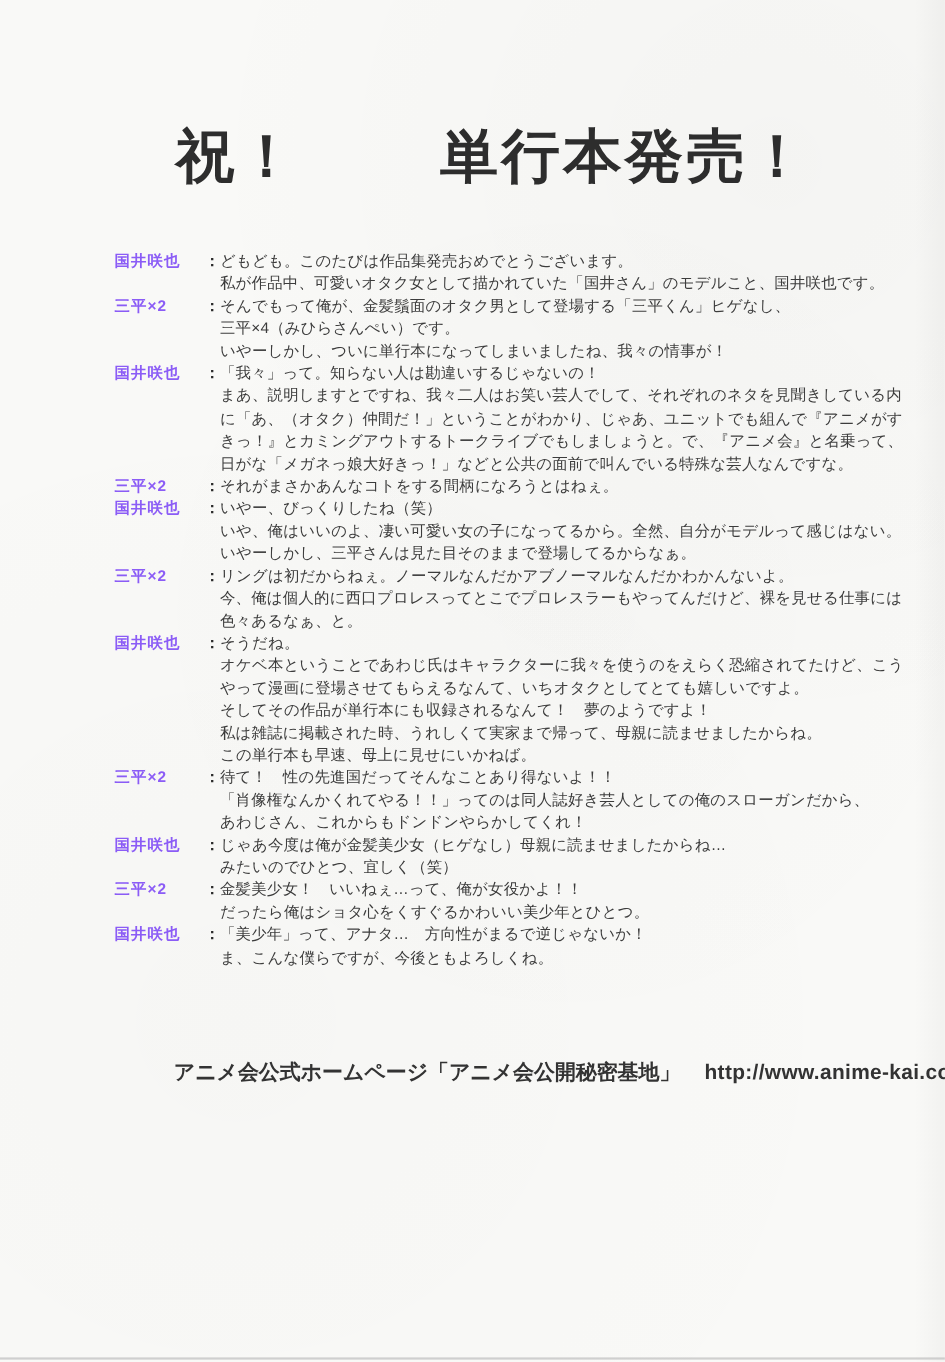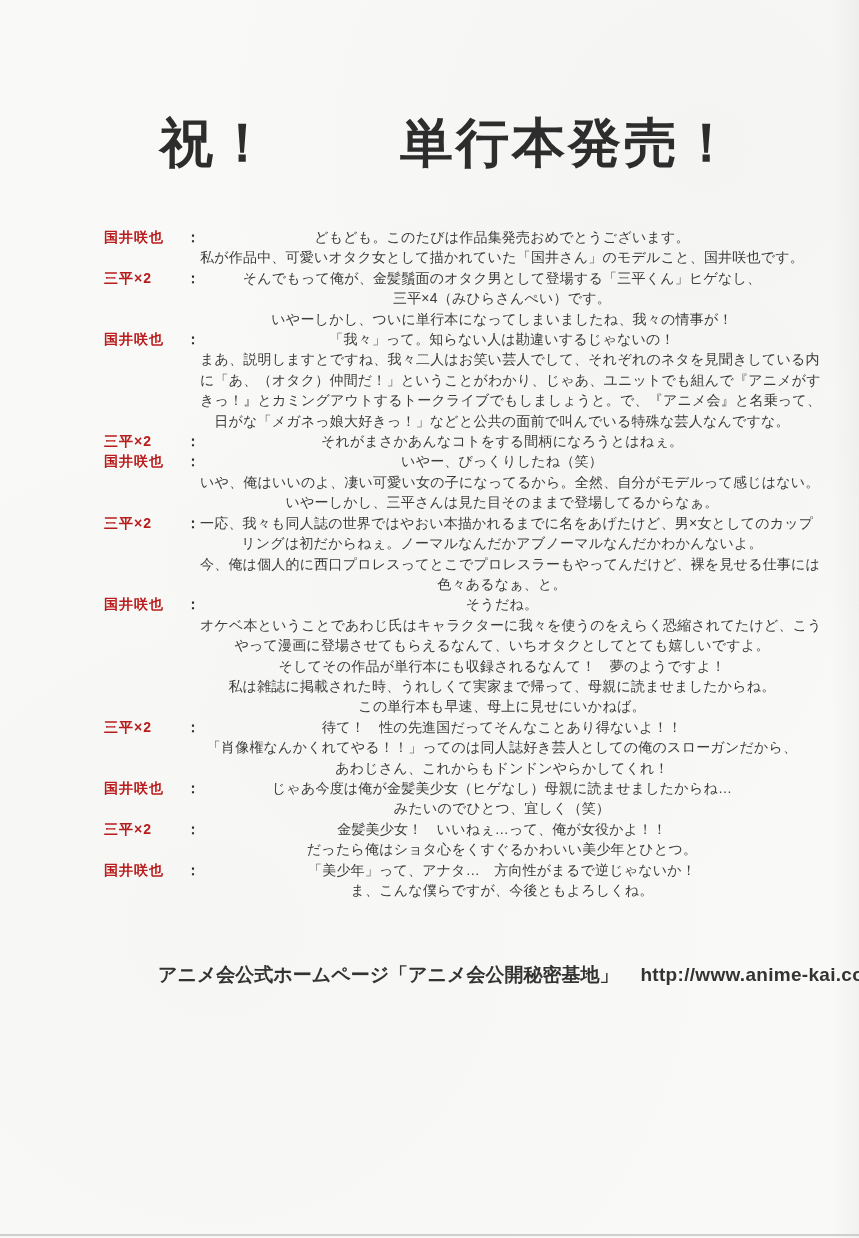--- a/index.html
+++ b/index.html
@@ -52,37 +52,36 @@
     position: absolute;
     top: 227px;
     left: 104px;
     width: 700px;
     font-size: 14px;
   }
   .block { display: flex; align-items: flex-start; }
   .speaker {
     flex: 0 0 82px;
     font-weight: bold;
-    color: #b91c1c;
+    color: #8b5cf6;
     line-height: 20.4px;
     white-space: nowrap;
     letter-spacing: 1px;
   }
   .colon {
     flex: 0 0 14px;
     font-weight: bold;
     color: #2b2b2b;
     line-height: 20.4px;
   }
   .lines { flex: 1; min-width: 0; }
   .line {
     line-height: 20.4px;
     white-space: nowrap;
     letter-spacing: 0.2px;
-    text-align: center;
   }
 
   
   .footer {
     position: absolute;
     top: 962px;
     left: 158px;
     display: flex;
     align-items: baseline;
     gap: 22px;
@@ -148,21 +147,20 @@
         <div class="line">いやー、びっくりしたね（笑）</div>
         <div class="line">いや、俺はいいのよ、凄い可愛い女の子になってるから。全然、自分がモデルって感じはない。</div>
         <div class="line">いやーしかし、三平さんは見た目そのままで登場してるからなぁ。</div>
       </div>
   </div>
 
   <div class="block">
     <span class="speaker">三平×2</span>
     <span class="colon">：</span>
     <div class="lines">
-        <div class="line">一応、我々も同人誌の世界ではやおい本描かれるまでに名をあげたけど、男×女としてのカップ</div>
         <div class="line">リングは初だからねぇ。ノーマルなんだかアブノーマルなんだかわかんないよ。</div>
         <div class="line">今、俺は個人的に西口プロレスってとこでプロレスラーもやってんだけど、裸を見せる仕事には</div>
         <div class="line">色々あるなぁ、と。</div>
       </div>
   </div>
 
   <div class="block">
     <span class="speaker">国井咲也</span>
     <span class="colon">：</span>
     <div class="lines">

